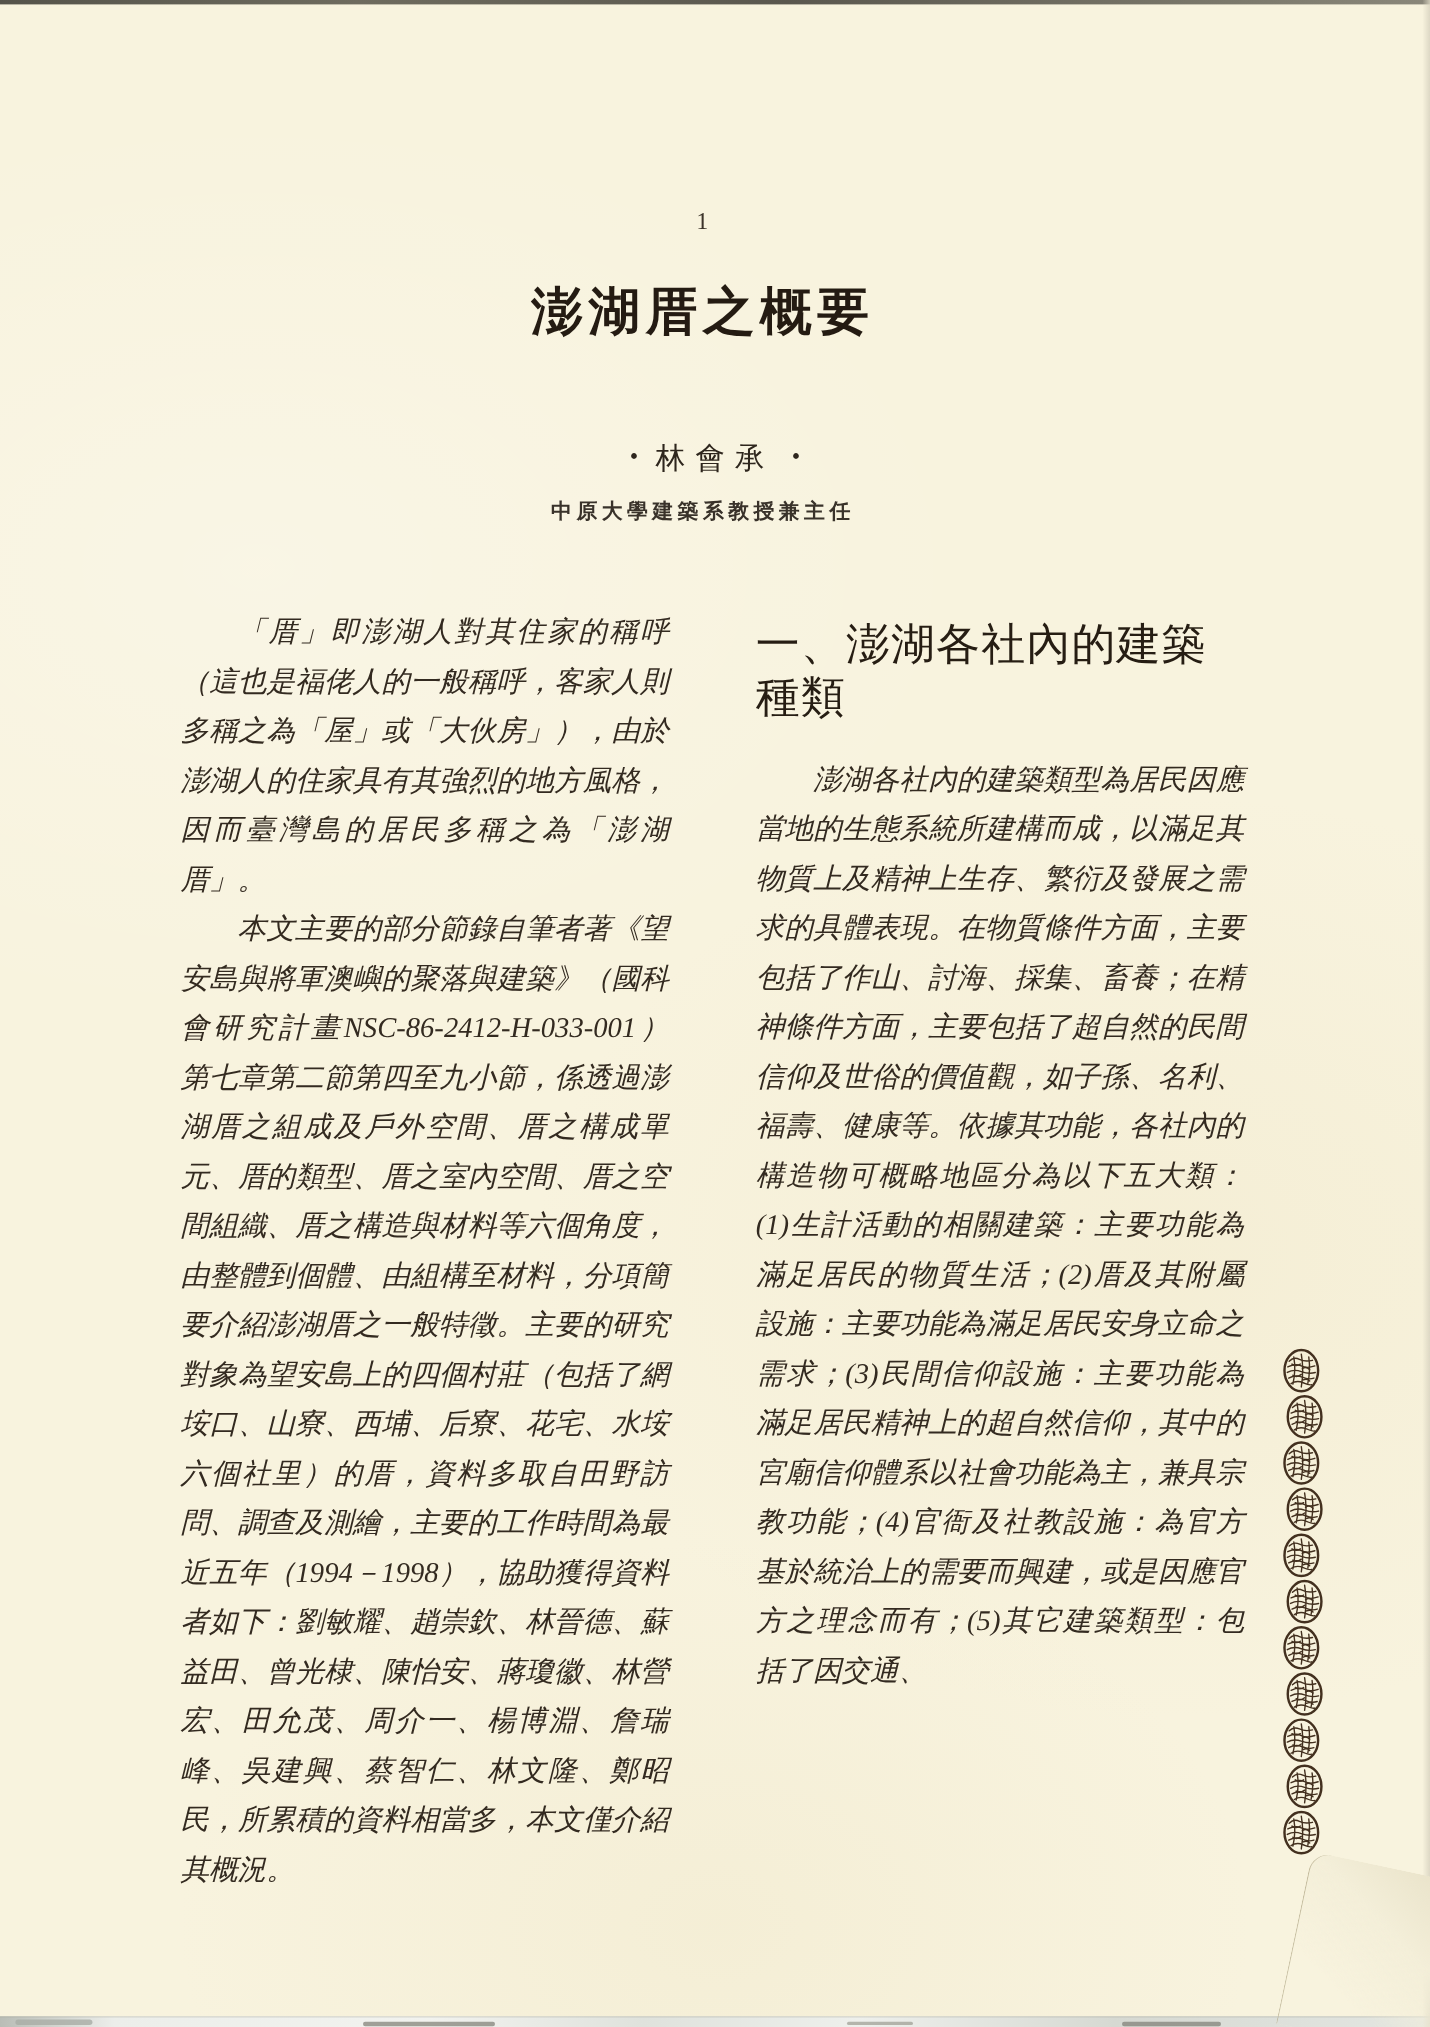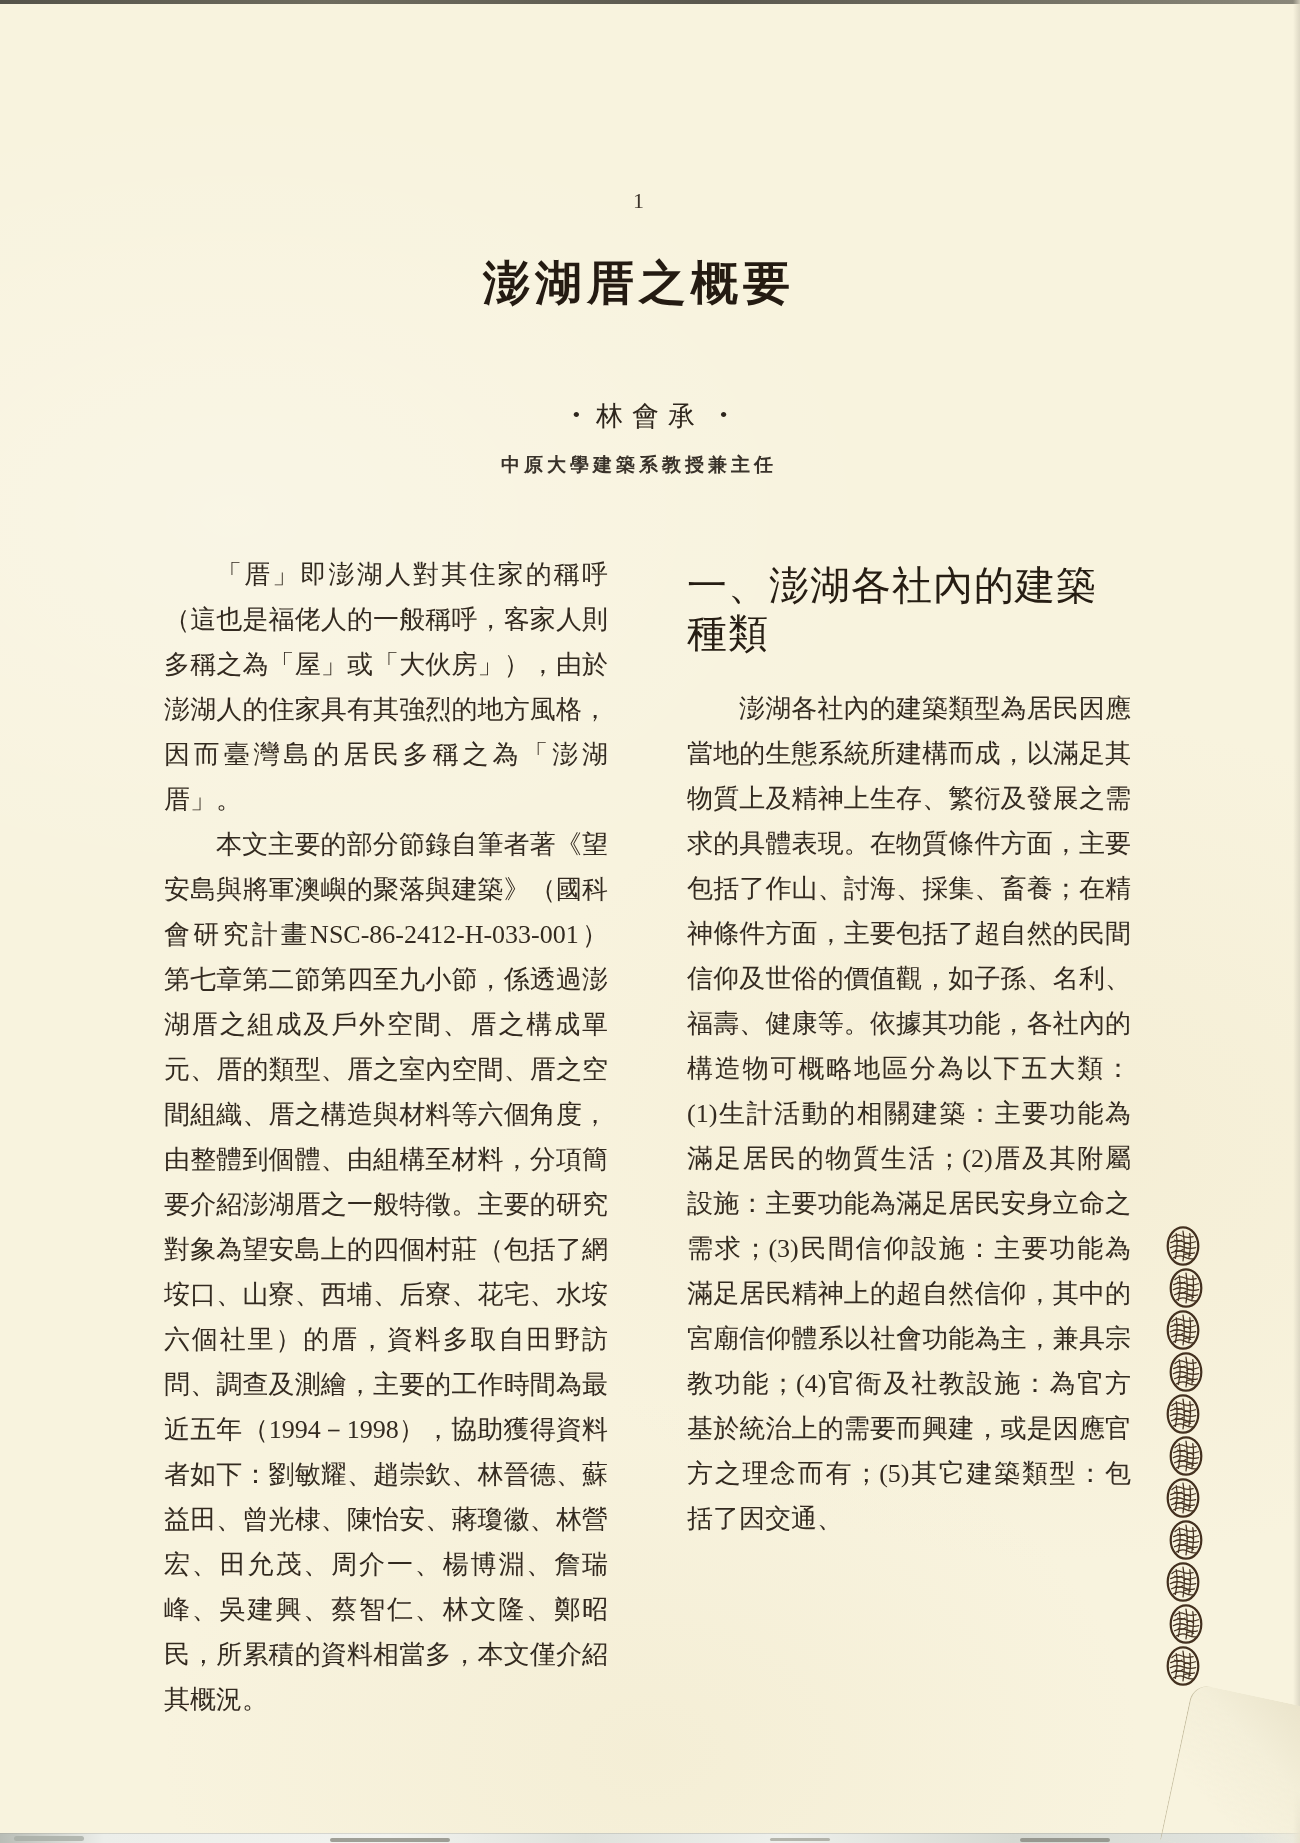--- a/index.html
+++ b/index.html
@@ -38,21 +38,21 @@
   }
   
   .col{
     position:absolute;top:552px;width:444px;
     text-align:justify;text-justify:inter-ideograph;
     font-size:26px;line-height:45px;color:#332a20;
   }
   .col-left{left:164px;}
   .col-right{left:687px;}
   .para{margin:0;}
-  .para.indent{text-indent:2em;}
+  .para.indent{text-indent:2em;font-style:italic;}
   .section-heading{
     margin:10px 0 28px 0;
     font-size:40px;line-height:48px;font-weight:400;
     letter-spacing:1px;color:#261d13;text-align:left;
   }
   
   .seals{position:absolute;left:1166px;top:1226px;width:40px;}
   .seal{display:block;width:34px;height:44px;margin-top:-2px;color:#43301f;}
   .seal:nth-child(even){margin-left:3px;}
   .defs-hidden{position:absolute;width:0;height:0;overflow:hidden;}

